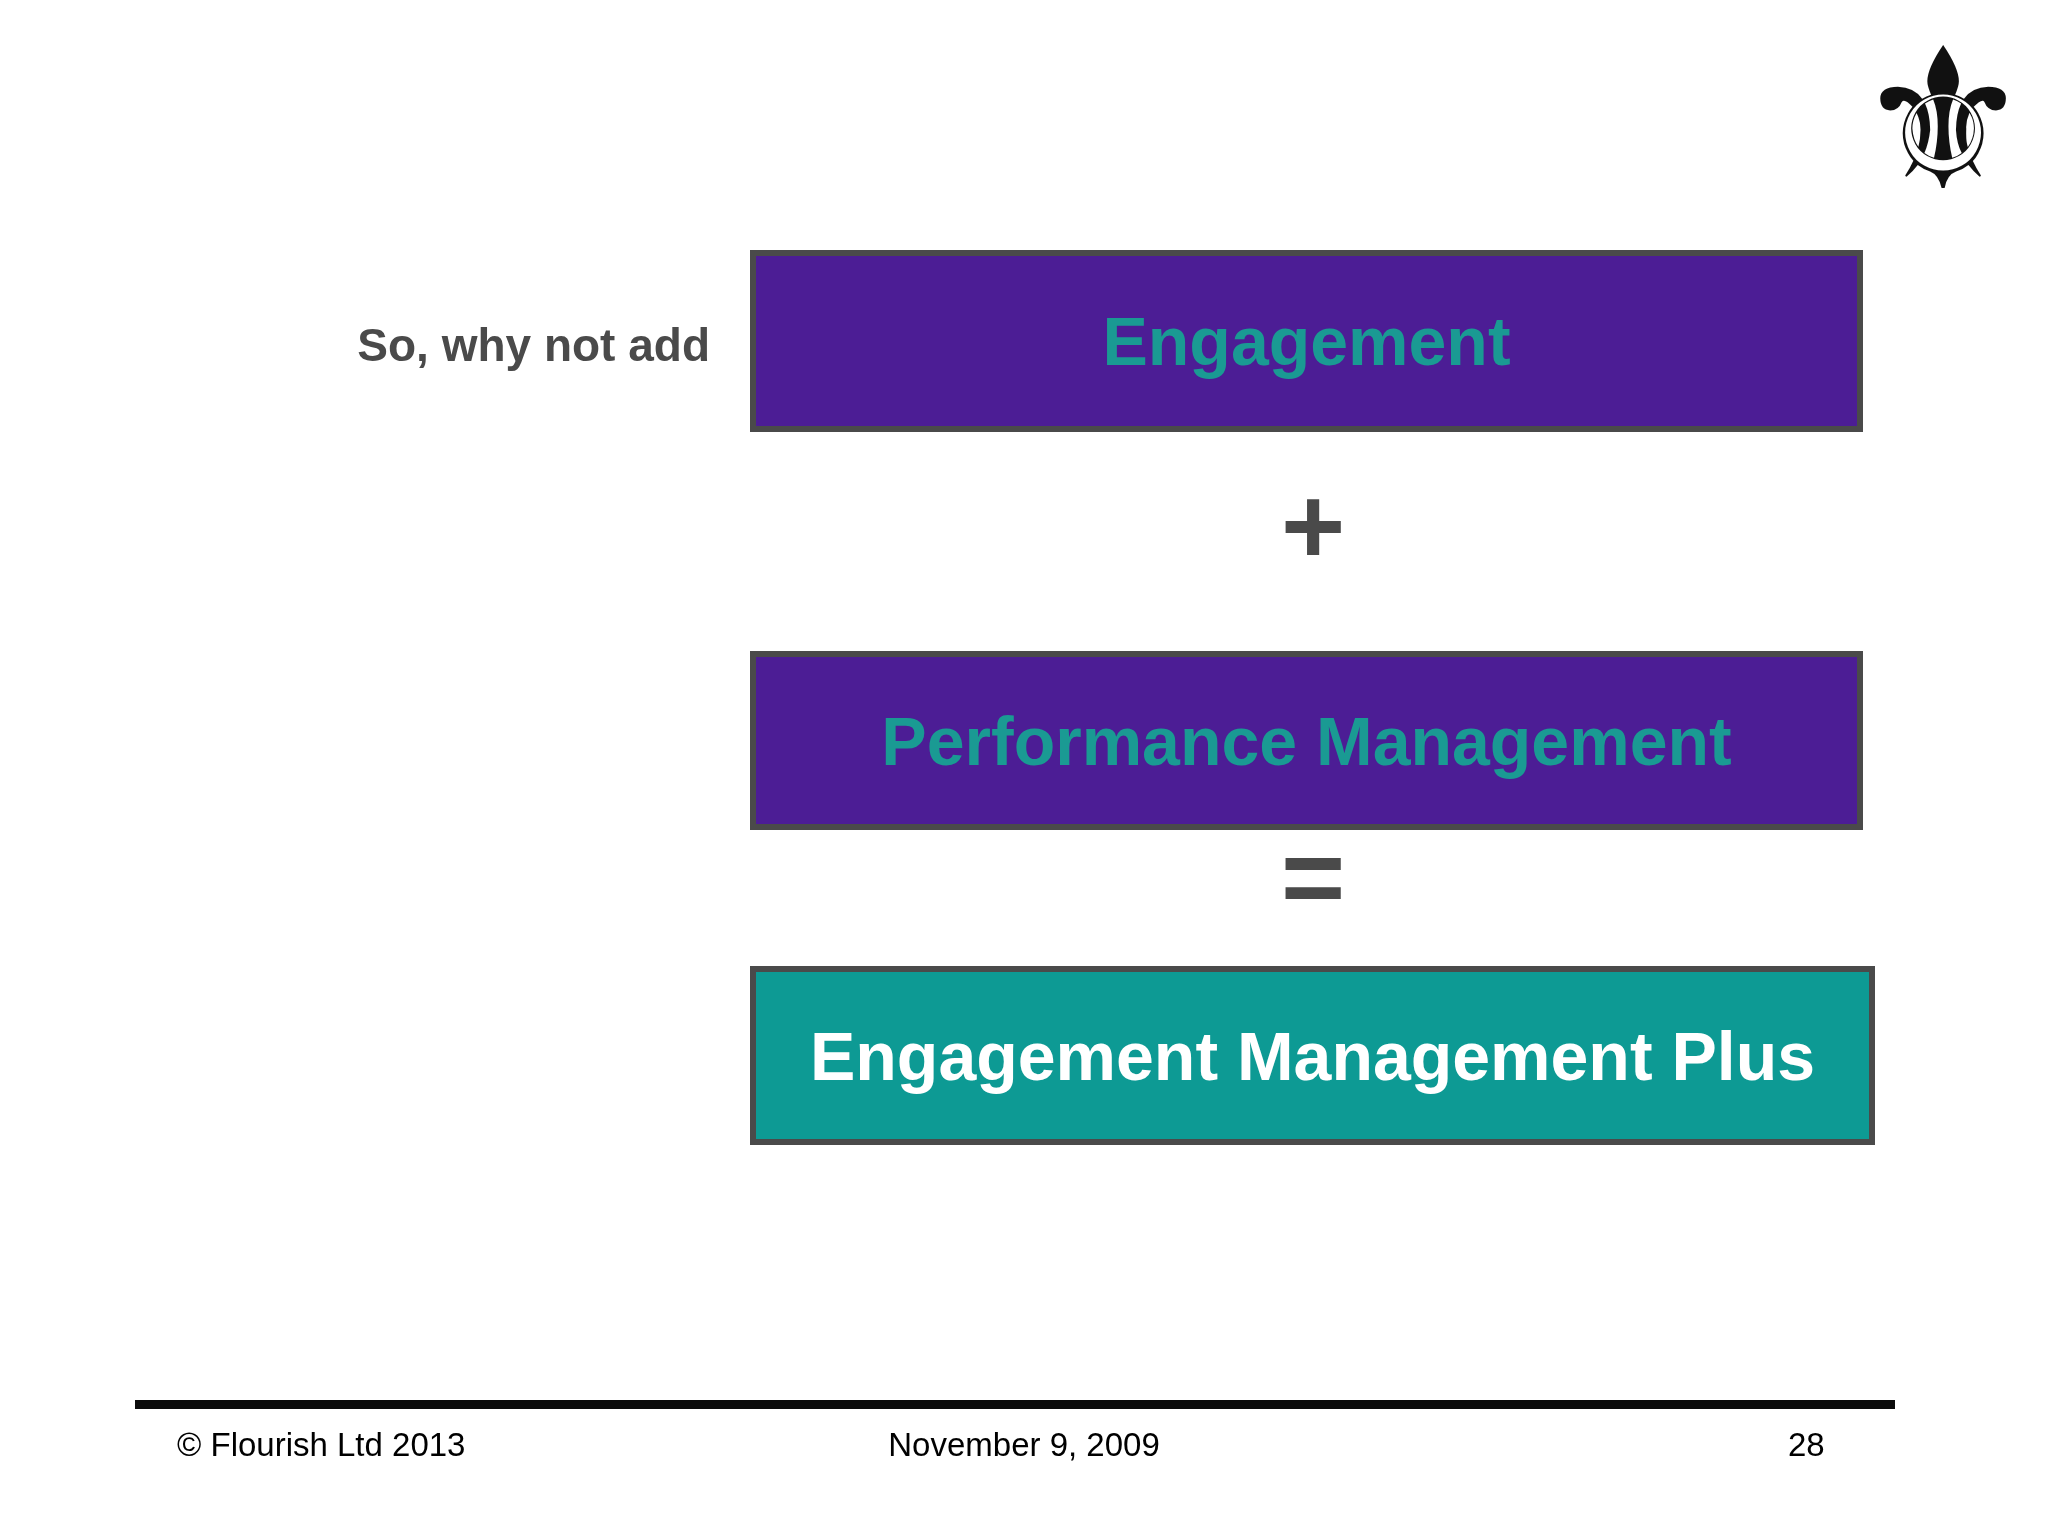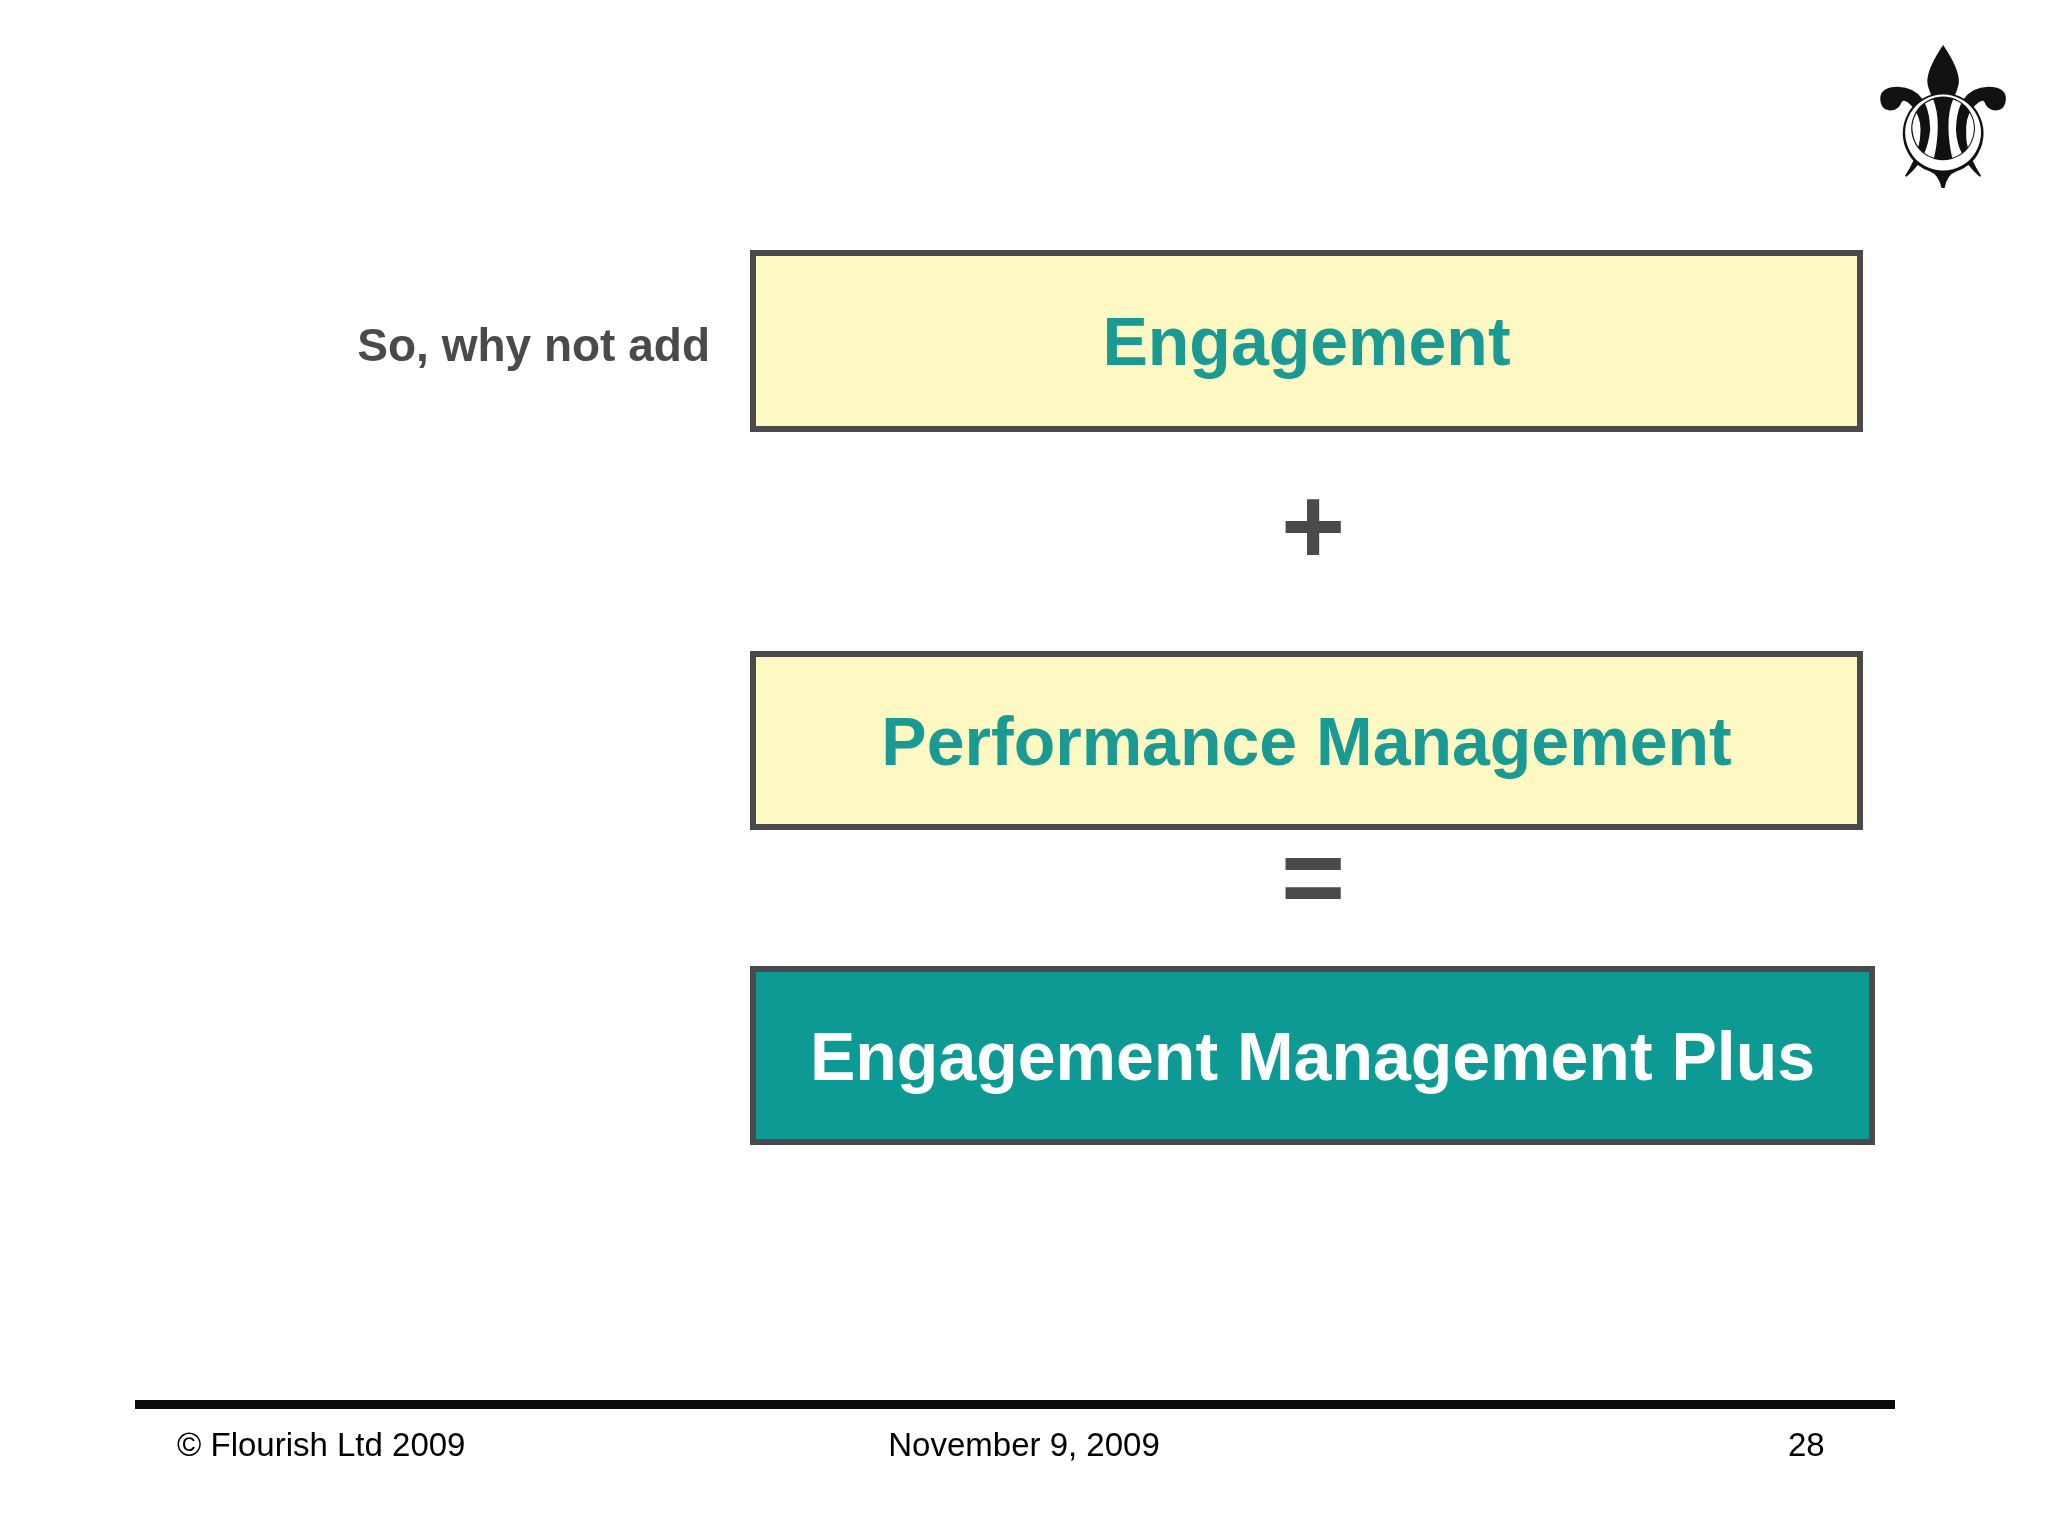--- a/index.html
+++ b/index.html
@@ -31,21 +31,21 @@
   }
   .label-1{top:310px;}
   .label-2{top:666px;}
   .label-3{top:1021px;}
 
   
   .eq-box{
     position:absolute;left:750px;width:1113px;
     box-sizing:border-box;
     border:6px solid var(--gray,#4a4a4a);
-    background:#fef9c3;
+    background:#4c1d95;
     display:flex;align-items:center;justify-content:center;
     font-weight:bold;font-size:68px;line-height:1;
     color:var(--teal-text,#1a9a93);
     white-space:nowrap;
   }
   .box-1{top:250px;height:182px;}
   .box-2{top:612px;height:179px;margin-top:39px;}
   .box-3{
     top:966px;height:179px;width:1125px;
     background:var(--teal-fill,#0d9a94);
@@ -94,17 +94,17 @@
     <span>Performance Management</span>
   </div>
 
   <div class="operator op-equals">=</div>
 
   <div class="eq-box box-3">
     <span>Engagement Management Plus</span>
   </div>
 
   <div class="footer-rule"></div>
-  <div class="footer-text footer-copyright">© Flourish Ltd 2009</div>
+  <div class="footer-text footer-copyright">© Flourish Ltd 2013</div>
   <div class="footer-text footer-date">November 9, 2009</div>
   <div class="footer-text footer-page">28</div>
 
 </div>
 
 </body></html>

